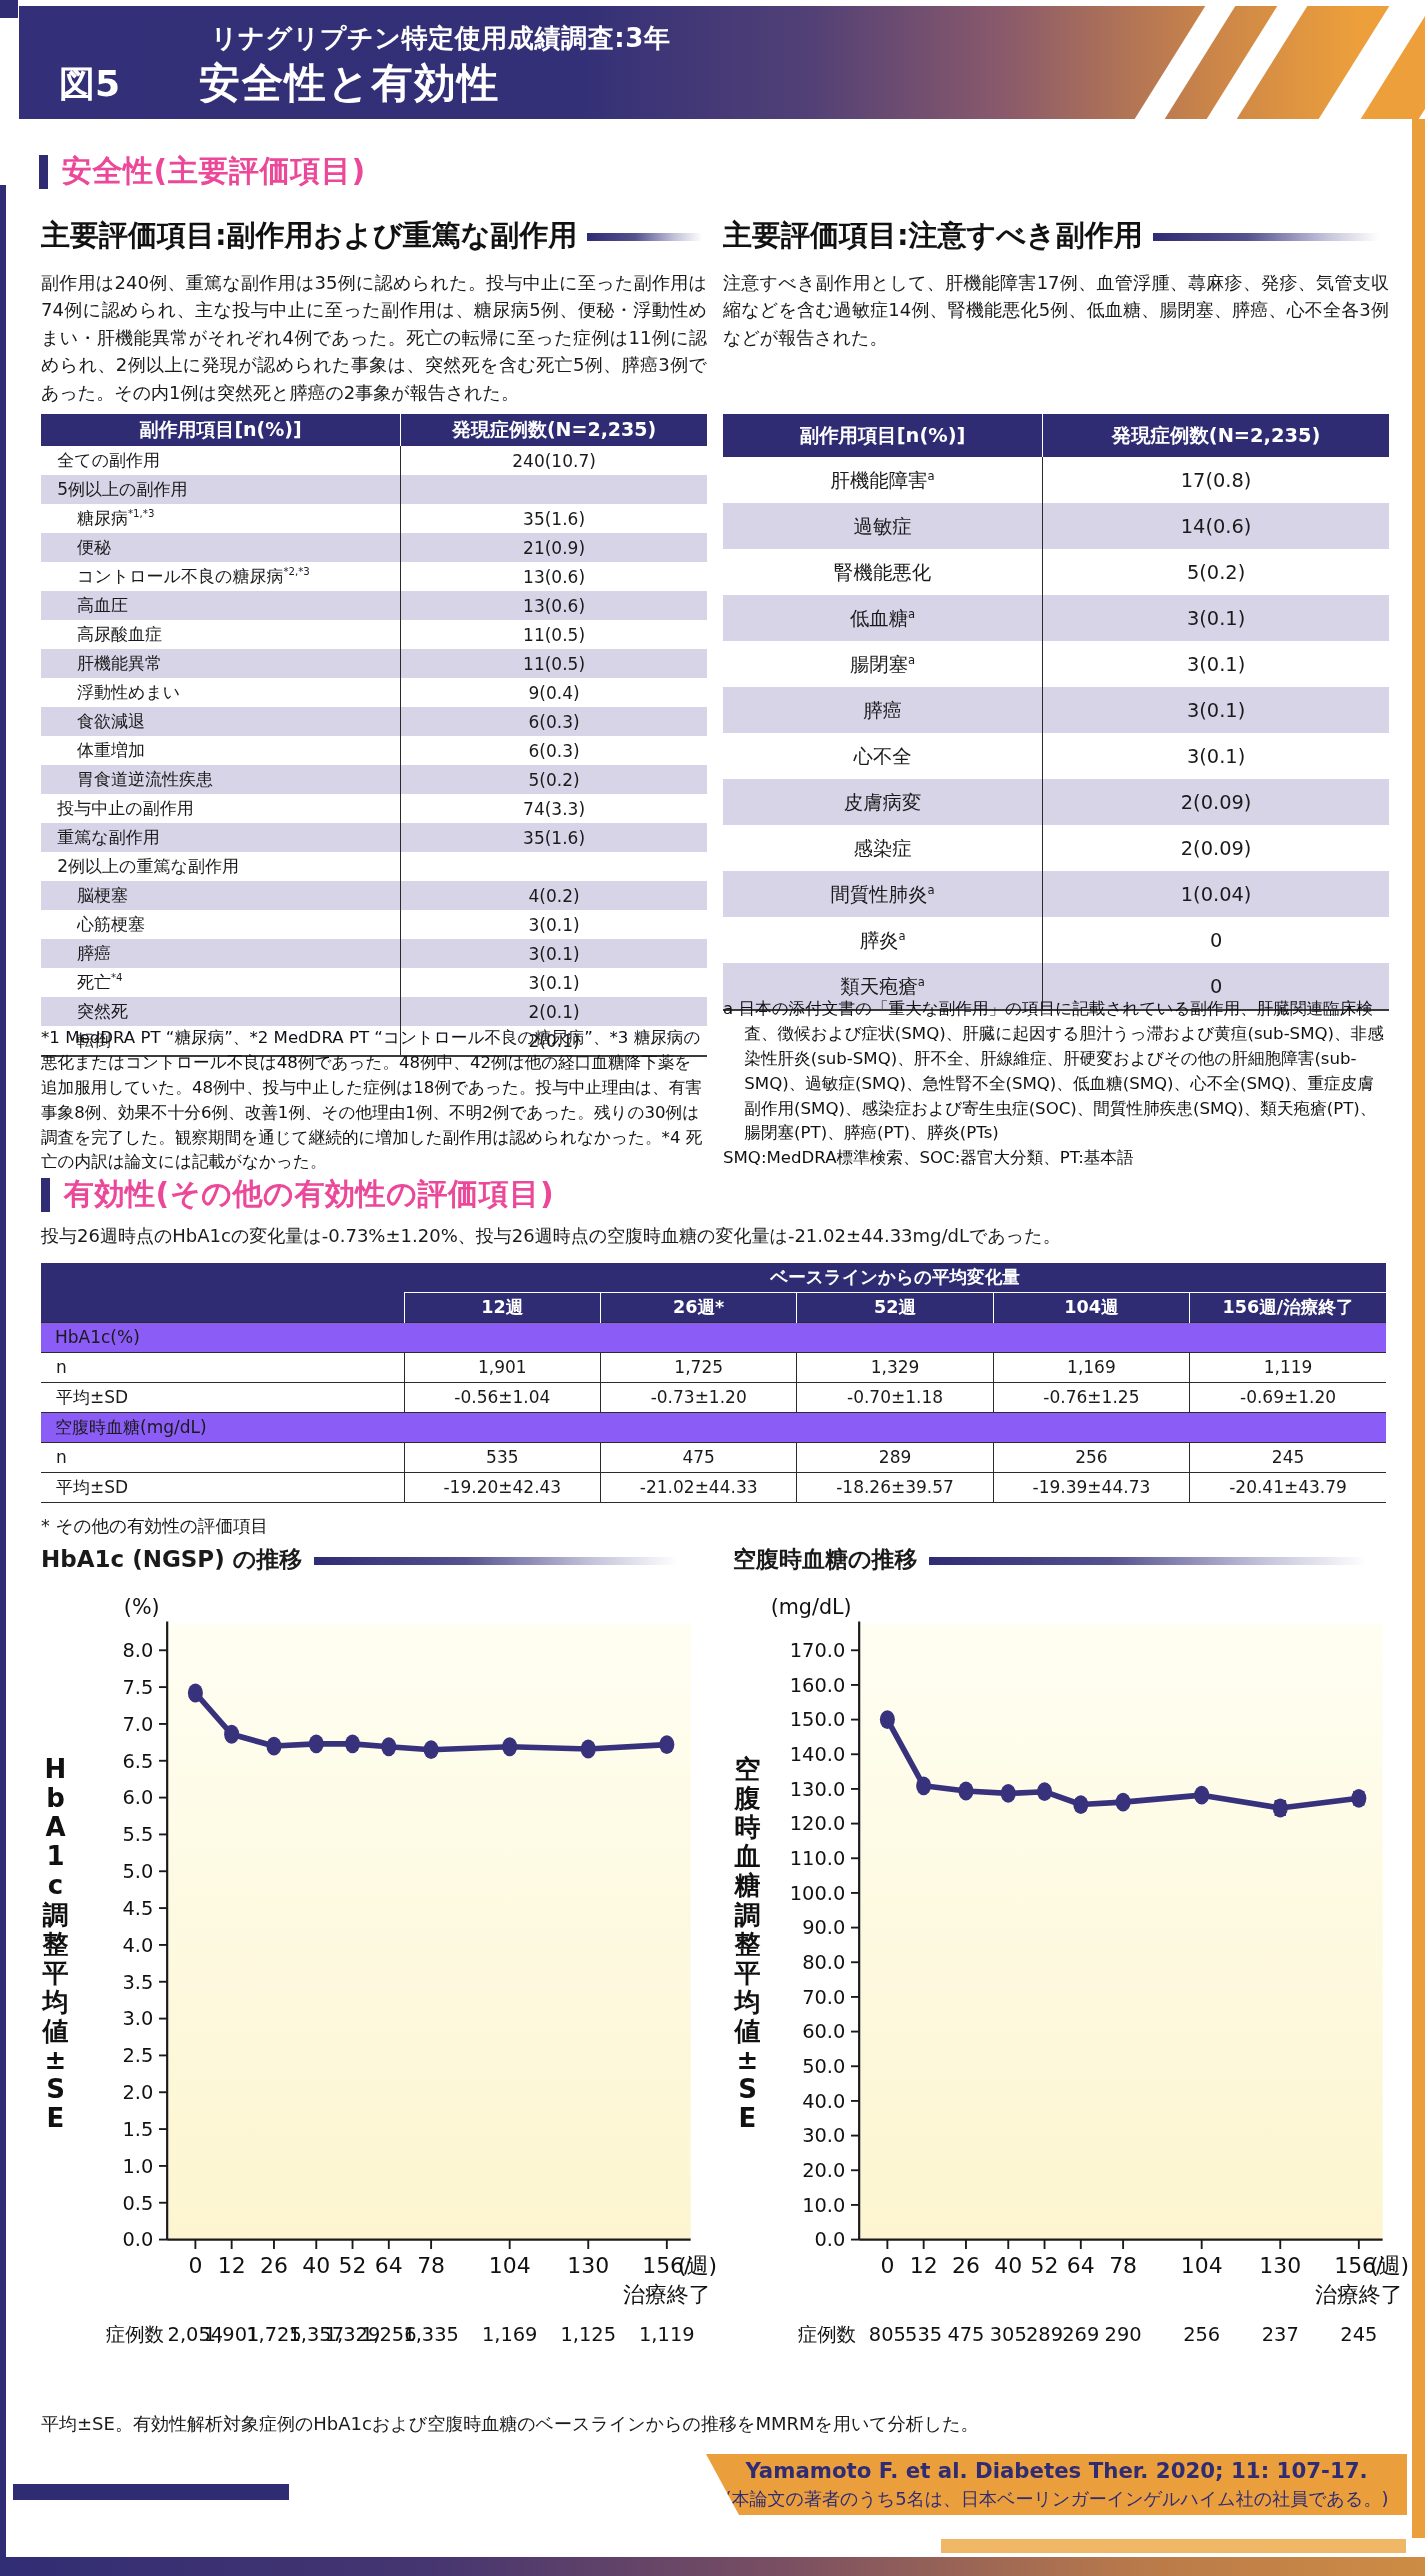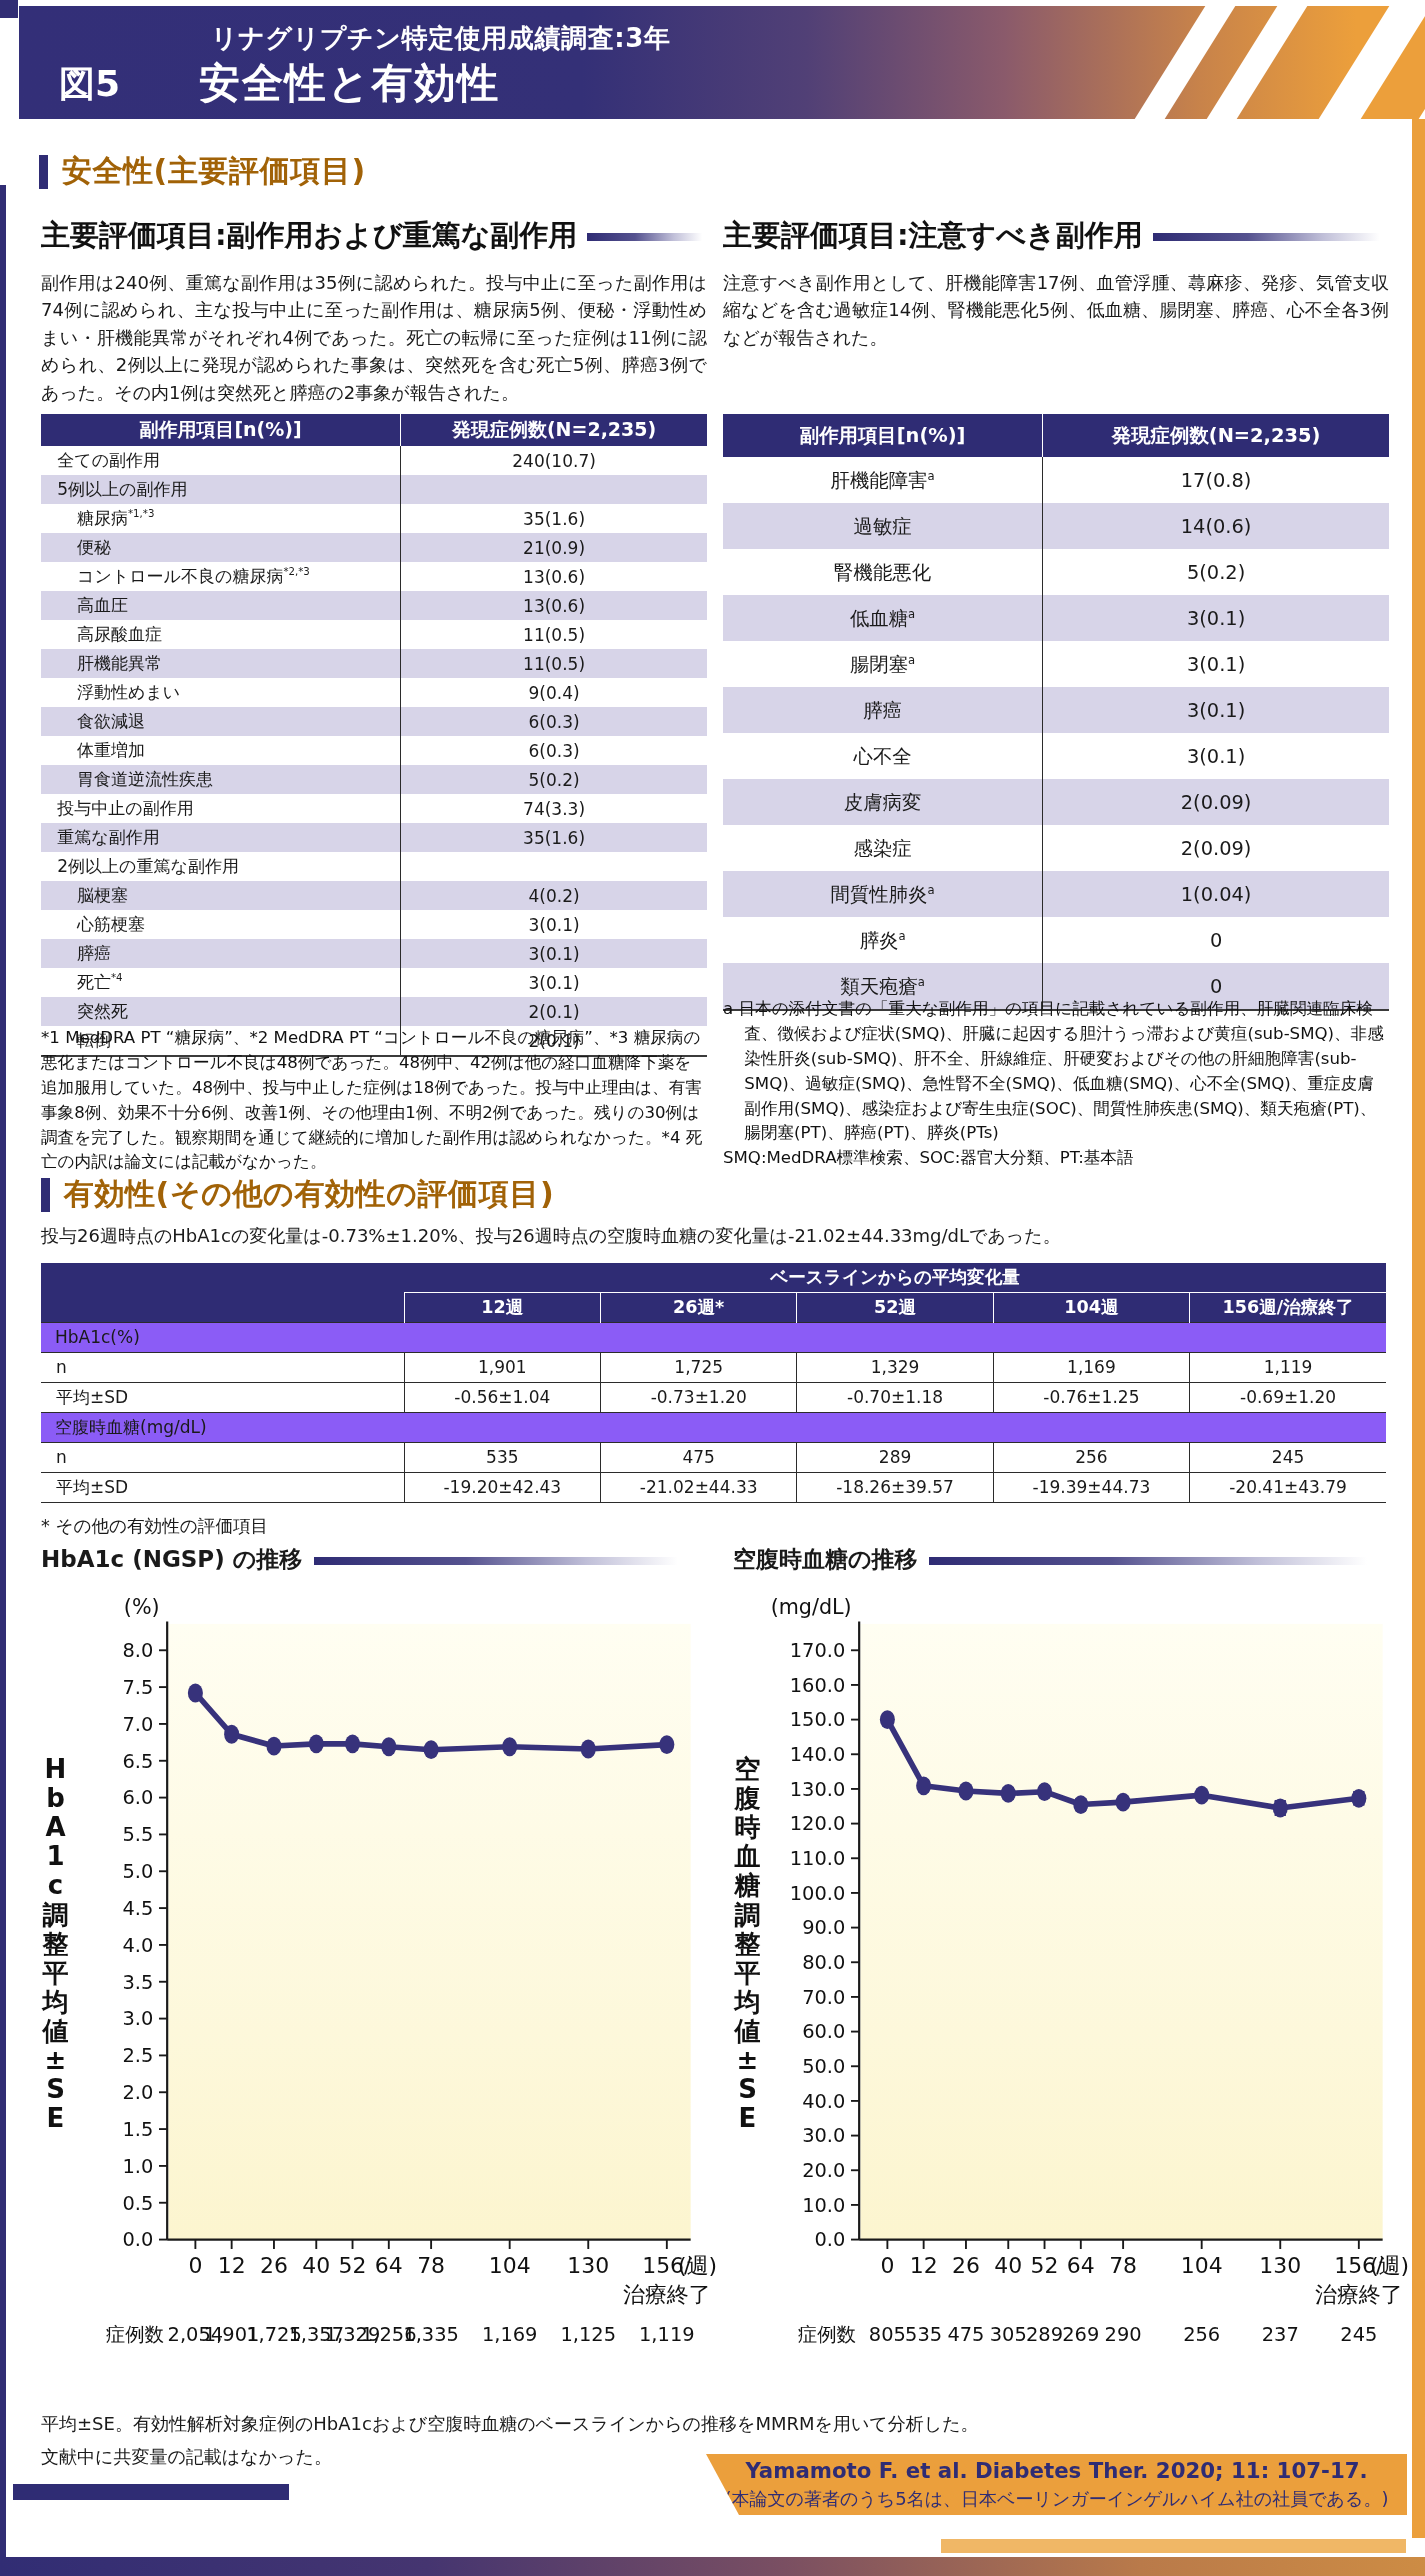--- a/index.html
+++ b/index.html
@@ -21,21 +21,21 @@
   .banner .s1{left:1151px;width:30px;}
   .banner .s2{left:1223px;width:30px;}
   .banner .endcap{position:absolute;top:-19px;bottom:-19px;left:1335px;width:263px;background:#ffffff;transform:skewX(-32deg);}
   .banner .orange-slash{position:absolute;top:-19px;bottom:-19px;left:1377px;width:58px;background:#ec9f3b;transform:skewX(-32deg);}
   .fig-label{position:absolute;left:40px;top:54px;font-size:36px;font-weight:bold;color:#fff;}
   .banner-subtitle{position:absolute;left:164px;top:15px;font-size:26px;font-weight:bold;color:#fff;letter-spacing:0.6px;margin-left:28px;}
   .banner-title{position:absolute;left:180px;top:50px;font-size:41px;font-weight:bold;color:#fff;letter-spacing:1.9px;}
   
   .sec-head{position:absolute;display:flex;align-items:center;}
   .sec-head .bar{width:8.8px;height:34px;background:#2f2c74;margin-right:14px;}
-  .sec-head .txt{font-size:30px;font-weight:bold;color:#a16207;letter-spacing:0.6px;}
+  .sec-head .txt{font-size:30px;font-weight:bold;color:#ec4899;letter-spacing:0.6px;}
   #sec1{left:39px;top:151px;}
   
   .col{position:absolute;top:216px;width:666px;height:960px;}
   #colL{left:41px;} #colR{left:723px;}
   .subhead{display:flex;align-items:center;}
   .subhead .t{font-size:29px;font-weight:bold;color:#111;white-space:nowrap;text-align:center;}
   .subhead .rule{flex:1;height:8.2px;margin-left:10px;margin-top:2.5px;
     background:linear-gradient(90deg,#2f2c74 0%,#55528f 40%,#c0bfd8 72%,rgba(255,255,255,0) 96%);}
   .para{margin-top:12.5px;font-size:18px;line-height:1.53;text-align:justify;}
   
@@ -639,21 +639,20 @@
         <ellipse cx="576" cy="352.1882352941176" rx="12" ry="15" fill="#37327b"></ellipse>
         <ellipse cx="701.3333333333333" cy="341.12941176470594" rx="12" ry="15" fill="#37327b"></ellipse>
         <ellipse cx="826.6666666666667" cy="361.5882352941177" rx="12" ry="15" fill="#37327b"></ellipse>
         <ellipse cx="952" cy="346.1058823529412" rx="12" ry="15" fill="#37327b"></ellipse>
       </svg>
     </div>
 </div>
 
 <div id="notes">
   <div>平均±SE。有効性解析対象症例のHbA1cおよび空腹時血糖のベースラインからの推移をMMRMを用いて分析した。</div>
-  <div>文献中に共変量の記載はなかった。</div>
 </div>
 <div class="navy-bar"></div>
 <div class="cite-banner">
   <div class="l1">Yamamoto F. et al. Diabetes Ther. 2020; 11: 107-17.</div>
   <div class="l2">(本論文の著者のうち5名は、日本ベーリンガーインゲルハイム社の社員である。)</div>
 </div>
 <div class="cite-under"></div>
 <div class="bottom-bar"></div>
 
 

